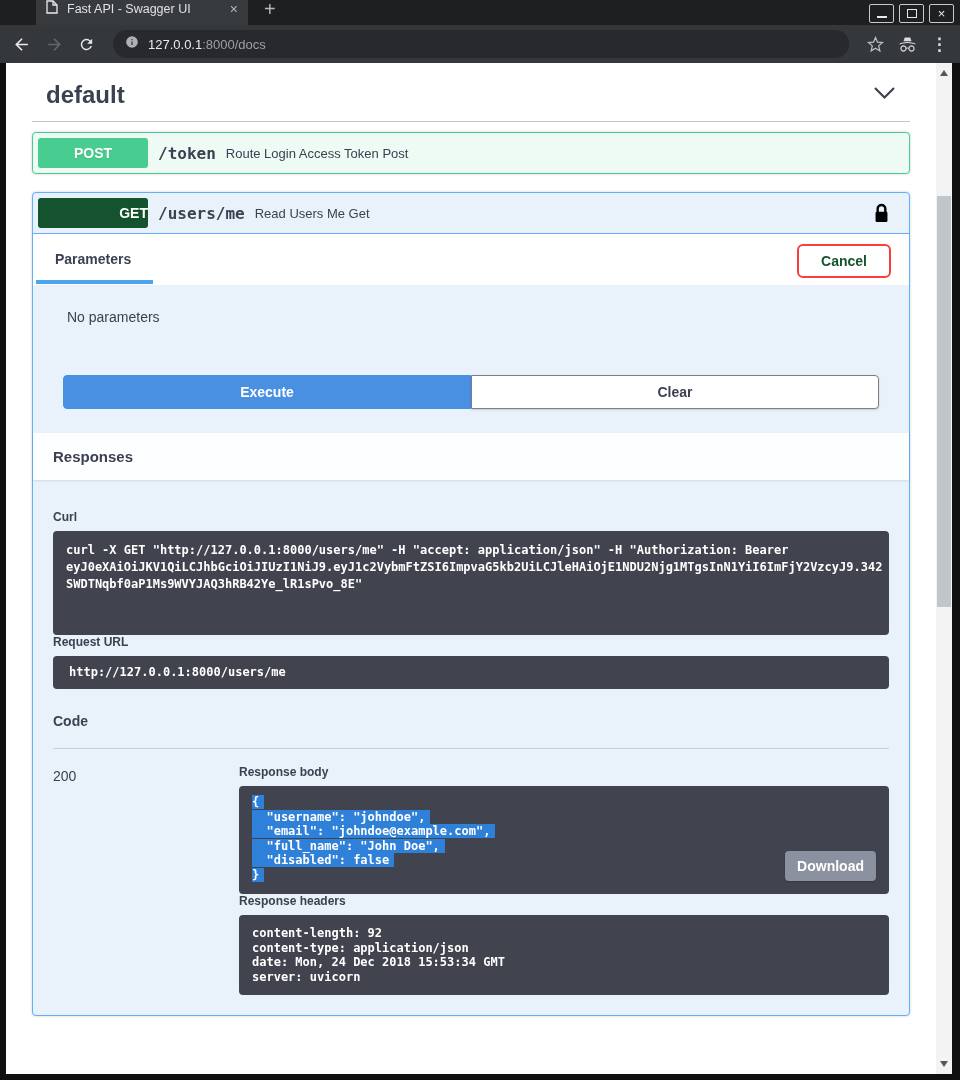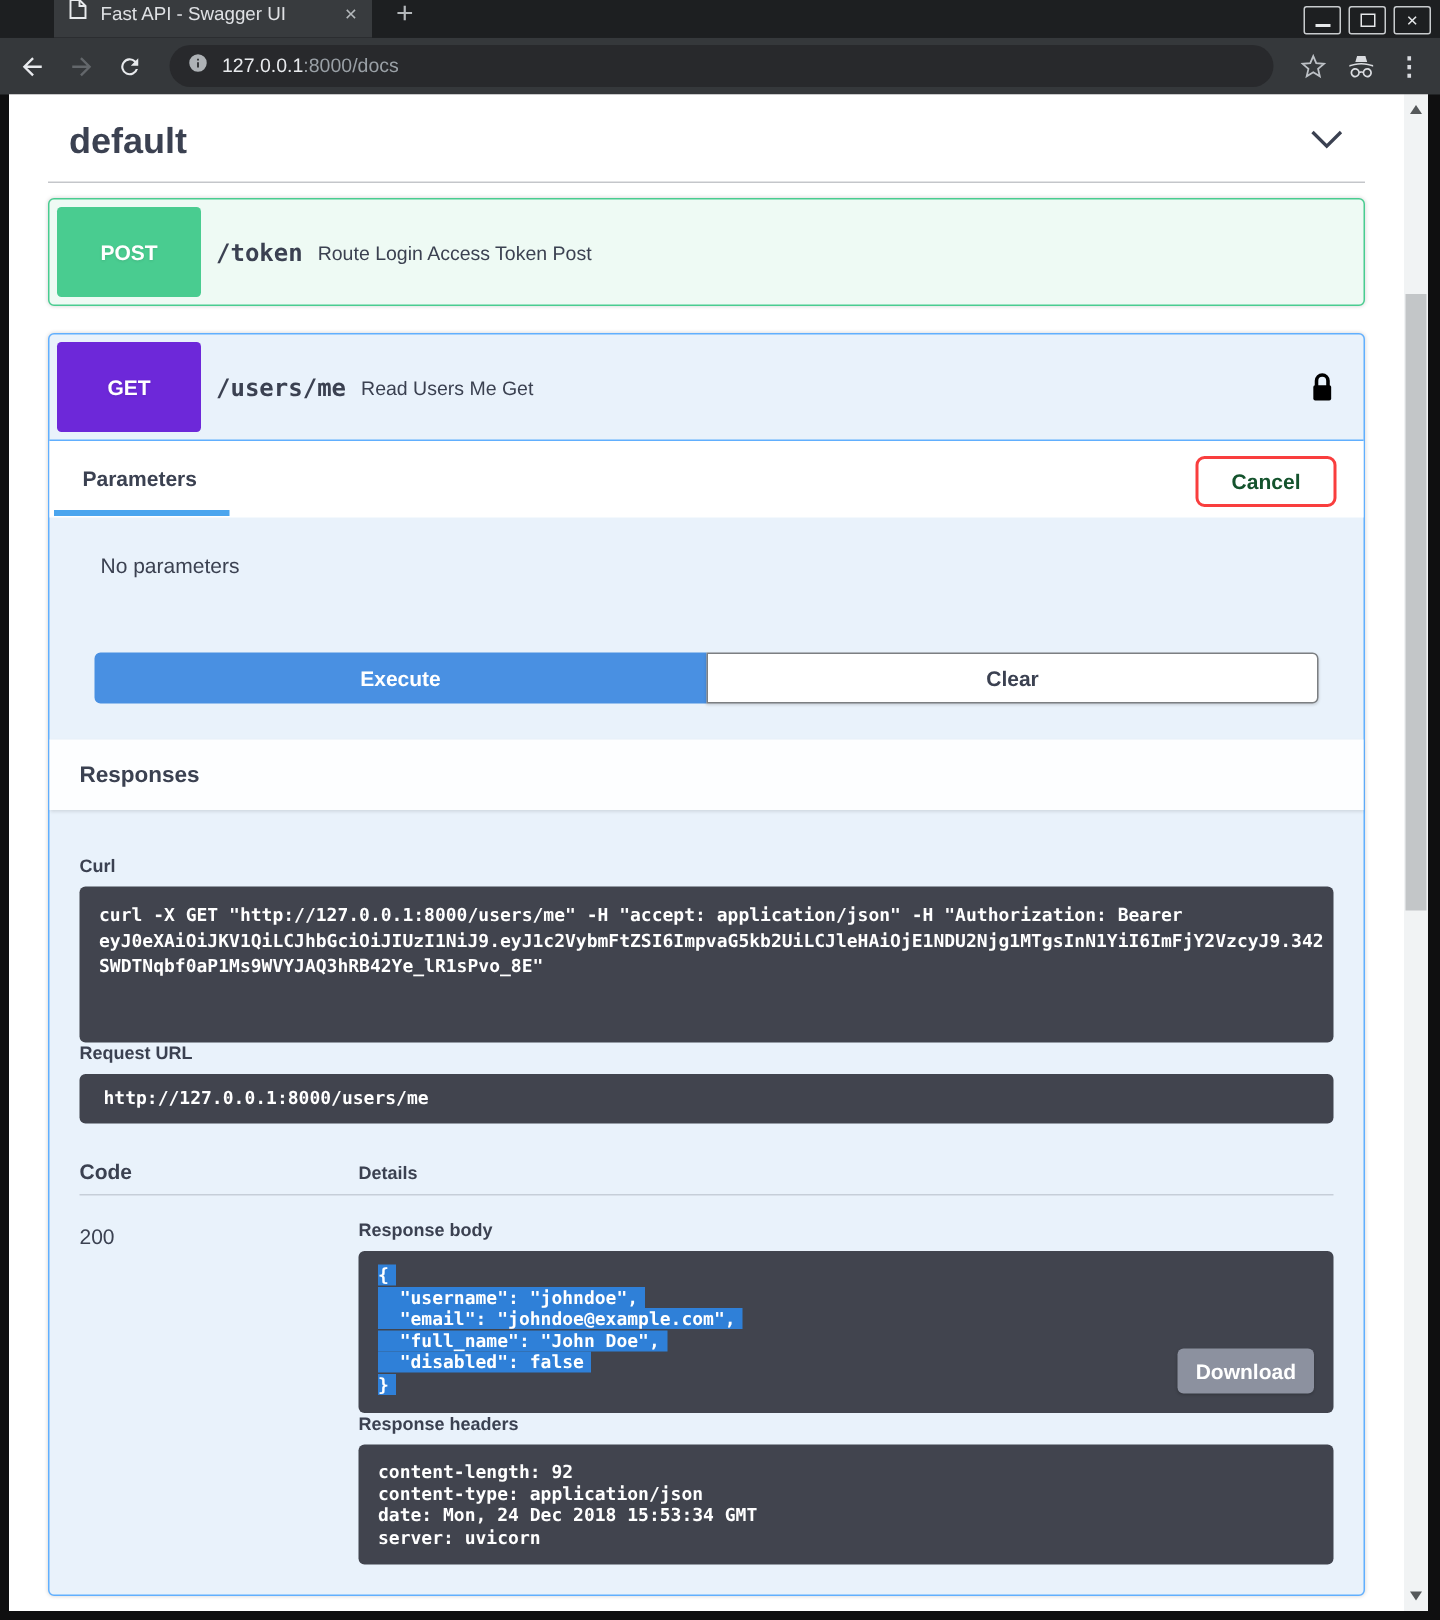--- a/index.html
+++ b/index.html
@@ -42,29 +42,29 @@
   .sb-thumb { position:absolute; top:133px; height:411px; left:1px; width:14px; background:#c3c6c8; }
 
   
   .swagger { padding:18px 26px 0; color:#3b4151; }
   .tag-header { display:flex; align-items:center; justify-content:space-between; padding:0 14px; }
   .tag-title { font-size:24px; font-weight:bold; color:#3b4151; }
   .tag-divider { margin:12px 0 10px; border-bottom:1px solid rgba(59,65,81,.3); }
 
   .opblock { border-radius:4px; box-shadow:0 0 3px rgba(0,0,0,.19); }
   .opblock-summary { display:flex; align-items:center; padding:5px; }
-  .method-badge { width:96px; flex:none; text-align:center; padding:22px 0; border-radius:3px;
+  .method-badge { width:110px; flex:none; text-align:center; padding:7px 0; border-radius:3px;
                   color:#fff; font-weight:bold; font-size:14px; text-shadow:0 1px 2px rgba(0,0,0,.1); }
   .op-path { font-family:"DejaVu Sans Mono", monospace; font-weight:bold; font-size:16px;
              color:#3b4151; margin-left:10px; }
   .op-summary-text { font-size:13px; color:#3b4151; margin-left:10px; }
   .opblock.post { border:1px solid #49cc90; background:#eefaf4; }
   .badge-post { background:#49cc90; }
   .opblock.get { border:1px solid #61affe; background:#e9f2fb; margin-top:18px; }
-  .badge-get { background:#6d28d9; }
+  .badge-get { background:#14532d;text-align:right; }
   .get .opblock-summary { border-bottom:1px solid #61affe; }
   .lock-wrap { margin-left:auto; margin-right:14px; display:flex; align-items:center; }
 
   .tab-strip { background:#fff; display:flex; align-items:flex-start; justify-content:space-between;
                padding:13px 18px 0 3px; height:51px; }
   .tab-item { font-size:14px; font-weight:bold; color:#3b4151;
               padding:4px 22px 13px 19px; border-bottom:4px solid #4aa5ee; }
   .cancel-btn { border:2px solid #f93e3e; color:#14532d; background:transparent; font-weight:bold;
                 font-size:14px; font-family:"Liberation Sans", sans-serif;
                 padding:7px 22px; border-radius:6px; margin-top:-3px; }
@@ -92,22 +92,22 @@
   .curl-block { height:104px; }
   .url-block { padding:9px 16px; }
   .url-block .code-line { line-height:15px; }
   .body-block { position:relative; padding:9px 13px 12px; }
   .body-block .code-line, .headers-block .code-line { line-height:14.5px; }
   .code-line.sel span { background:#2f80d8; padding-right:5px; }
   .download-btn { position:absolute; right:13px; bottom:13px; background:#8c919f; color:#fff;
                   border:none; font-weight:bold; font-size:14px; font-family:"Liberation Sans", sans-serif;
                   padding:7px 12px; border-radius:4px; box-shadow:0 1px 2px rgba(0,0,0,.2); }
 
-  .resp-table-hdr { display:flex; margin-top:24px; padding-bottom:7px;
-                    border-bottom:1px solid rgba(59,65,81,.2); }
+  .resp-table-hdr { display:flex; margin-top:24px; padding-bottom:19px;
+                    border-bottom:1px solid rgba(59,65,81,.2);flex-direction:column; }
   .col-code { width:186px; flex:none; font-size:14px; font-weight:bold; color:#3b4151; }
   .col-flex { flex:1; font-size:12px; font-weight:bold; color:#3b4151; padding-top:2px; }
   .live-row { display:flex; margin-top:16px; }
   .live-code { width:186px; flex:none; font-size:14px; color:#3b4151; padding-top:3px; }
   .live-details { flex:1; min-width:0; }
 </style>
 </head>
 <body>
 
 <div class="window">
@@ -234,21 +234,20 @@
               </div>
 
             <div class="block-label mt16">Request URL</div>
             <div class="code-block url-block">
                 <div class="code-line"><span>http://127.0.0.1:8000/users/me</span></div>
               </div>
 
 
             <div class="resp-table-hdr">
               <span class="col-code">Code</span>
-              <span class="col-flex">Details</span>
             </div>
 
             <div class="live-row">
               <span class="live-code">200</span>
               <div class="live-details">
                 <div class="block-label">Response body</div>
                 <div class="code-block body-block">
                   <div>
                       <div class="code-line sel"><span>{</span></div>
                       <div class="code-line sel"><span>  "username": "johndoe",</span></div>

